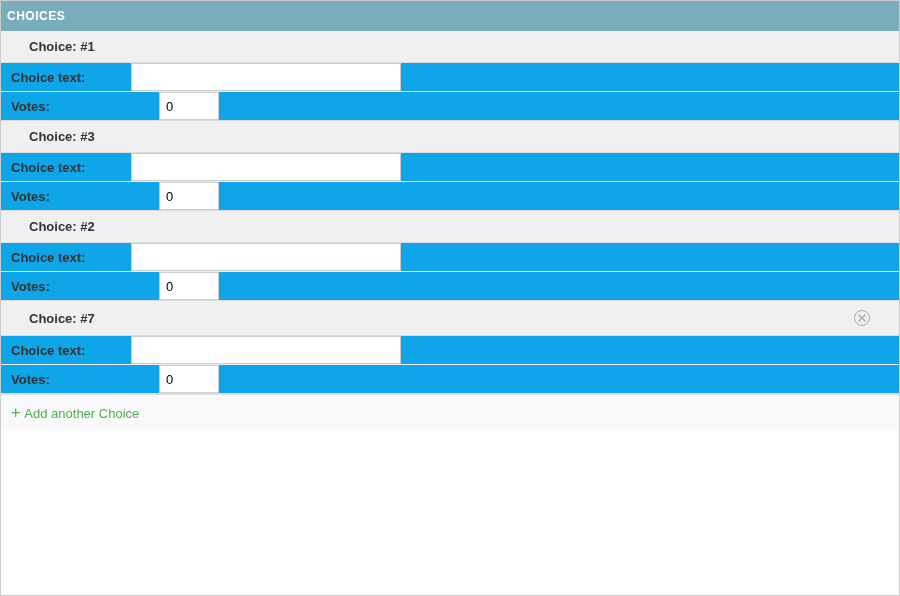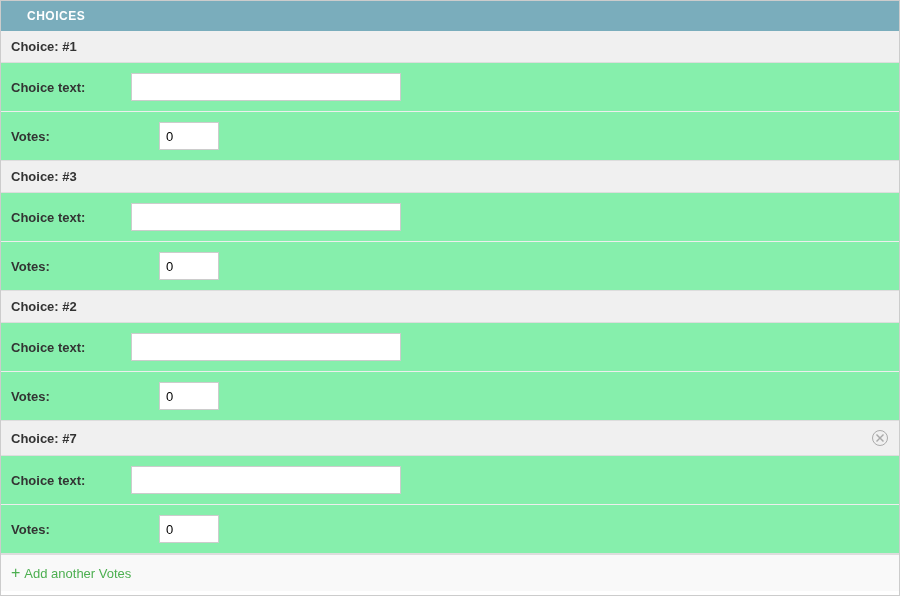--- a/index.html
+++ b/index.html
@@ -19,31 +19,31 @@
       width: 900px;
       min-height: 596px;
       border: 1px solid #ccc;
     }
 
     .section-header {
       background-color: #7aadbc;
       color: #fff;
       font-size: 12px;
       font-weight: bold;
-      padding: 8px 26px;
+      padding: 8px 6px;
       letter-spacing: 0.5px;
     }
 
     .choice-group {
       border-bottom: 1px solid #ddd;
     }
 
     .choice-header {
       background-color: #f0f0f0;
-      padding: 8px 10px;
+      padding: 8px 28px;
       font-size: 13px;
       font-weight: bold;
       color: #333;
       display: flex;
       align-items: center;
       justify-content: space-between;
       border-bottom: 1px solid #ddd;
     }
 
     .choice-header-label {
@@ -61,23 +61,23 @@
     }
 
     .delete-icon svg {
       width: 16px;
       height: 16px;
     }
 
     .field-row {
       display: flex;
       align-items: center;
-      padding: 10px 10px;
+      padding: 0 10px;
       border-bottom: 1px solid #eee;
-      background: #86efac;
+      background: #0ea5e9;
     }
 
     .field-row:last-child {
       border-bottom: none;
       gap: 28px;
     }
 
     .field-label {
       font-weight: bold;
       width: 120px;
@@ -193,16 +193,16 @@
         <div class="field-row">
           <label class="field-label">Votes:</label>
           <input type="text" class="field-input-votes" value="0" style="">
         </div>
       </div>
     </div>
 
   <div class="add-another">
     <a class="add-another-link">
       <span class="add-plus">+</span>
-      <span>Add another Votes</span>
+      <span>Add another Choice</span>
     </a>
   </div>
 </div>
 
 </body></html>

